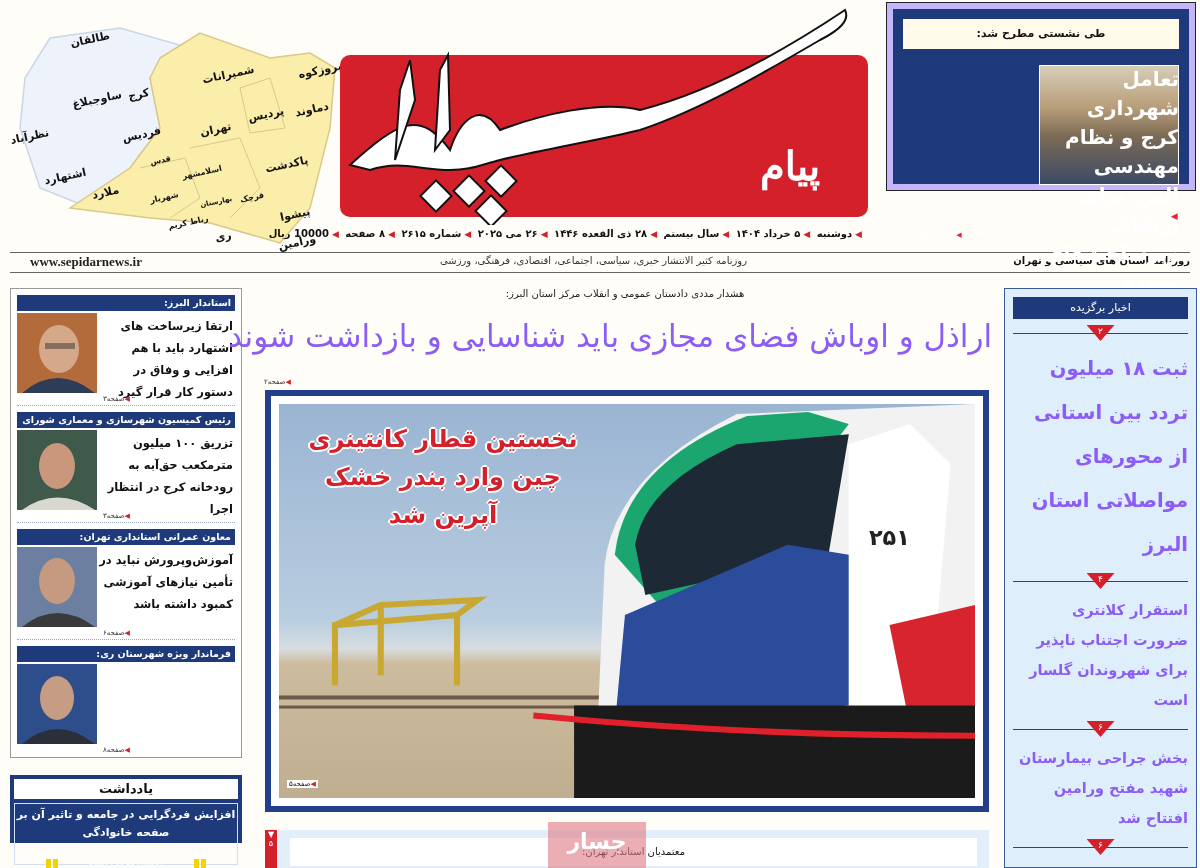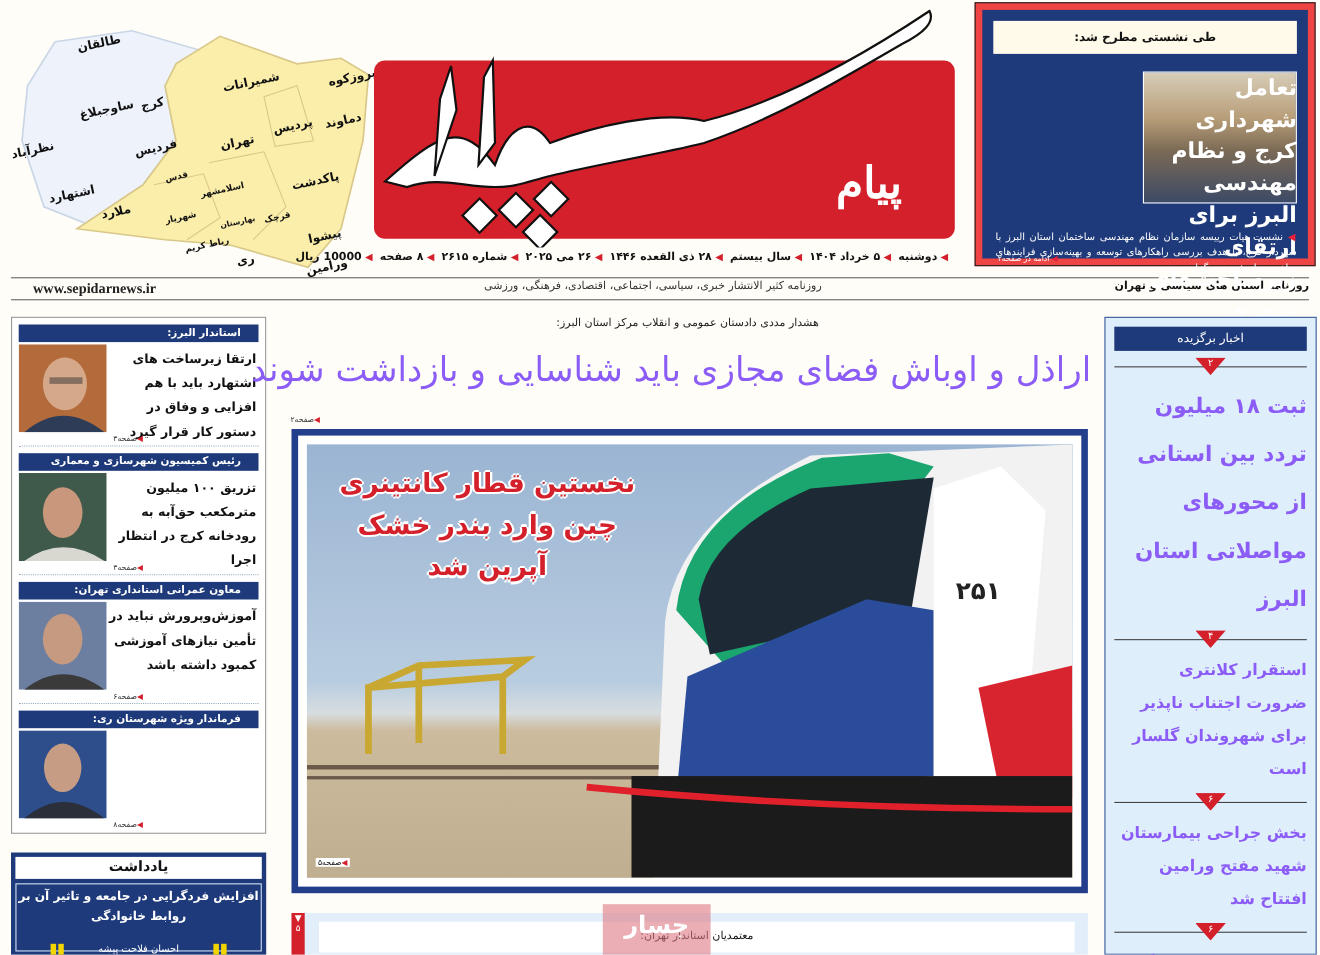--- a/index.html
+++ b/index.html
@@ -15,41 +15,41 @@
   .logo-svg { position: absolute; left: 340px; top: 0; width: 528px; height: 225px; }
 
   .dateline { position: absolute; left: 350px; top: 228px; width: 515px; font-size: 10px; font-weight: bold; white-space: nowrap; text-align: right; color: #111; }
   .dateline .sep { color: #d4202a; font-size: 9px; margin: 0 3px; }
 
   .rule { position: absolute; left: 10px; right: 10px; height: 1px; background: #666; }
   .strap { position: absolute; top: 255px; height: 18px; font-size: 10px; color: #333; white-space: nowrap; }
   .site-url { position: absolute; left: 30px; top: 254px; direction: ltr; font-family: "Liberation Serif", serif; font-size: 13px; font-weight: bold; color: #222; }
 
   
-  .promo { position: absolute; left: 886px; top: 2px; width: 310px; height: 240px; background: #ef4444; border: 1px solid #222; padding: 6px; }
+  .promo { position: absolute; left: 886px; top: 2px; width: 310px; height: 189px; background: #c4b5fd; border: 1px solid #222; padding: 6px; }
   .promo-inner { background: #1e3a7a; width: 100%; height: 100%; position: relative; }
   .promo-kicker { position: absolute; top: 10px; left: 10px; right: 10px; height: 30px; background: #fffaea; font-size: 11px; font-weight: bold; text-align: center; line-height: 30px; color: #111; }
   .promo-photo { position: absolute; left: 146px; top: 56px; width: 140px; height: 120px; background: linear-gradient(180deg,#d7cdb8 0%, #b89e79 35%, #7b6a55 60%, #3c4a66 100%); border: 1px solid #fff; }
   .promo-title { position: absolute; right: 10px; top: 56px; width: 130px; color: #fff; font-size: 20px; font-weight: bold; line-height: 29px; text-align: right; }
   .promo-body { position: absolute; right: 10px; left: 12px; top: 180px; color: #fff; font-size: 9px; line-height: 14px; text-align: justify; margin-top: 20px; }
   .promo-body .tri { color: #e8203a; }
   .promo-more { position: absolute; left: 14px; top: 222px; color: #fff; font-size: 7px; }
   .promo-more .tri { color: #e8203a; }
 
   
   .left-col { position: absolute; left: 10px; top: 288px; width: 232px; height: 470px; border: 1px solid #999; background: #fff; padding: 0 6px; }
   .lstory { position: relative; height: 117px; border-bottom: 1px dotted #9ab; }
-  .lkicker { position: absolute; top: 6px; left: 0; right: 0; height: 16px; background: #1e3a7a; color: #fff; font-size: 9.5px; font-weight: bold; line-height: 16px; padding-right: 16px; }
+  .lkicker { position: absolute; top: 6px; left: 0; right: 0; height: 16px; background: #1e3a7a; color: #fff; font-size: 9.5px; font-weight: bold; line-height: 16px; padding-right: 4px; }
   .lphoto { position: absolute; left: 0; top: 24px; width: 80px; height: 80px; }
   .ltitle { position: absolute; right: 2px; top: 26px; width: 136px; font-size: 11.5px; font-weight: bold; line-height: 22px; text-align: right; }
   .lpage { position: absolute; left: 86px; top: 106px; font-size: 7px; color: #333; }
   .lpage .tri { color: #d4202a; }
 
   
-  .editorial { position: absolute; left: 10px; top: 775px; width: 232px; height: 93px; background: #1e3a7a; padding: 4px; }
+  .editorial { position: absolute; left: 10px; top: 775px; width: 232px; height: 68px; background: #1e3a7a; padding: 4px; }
   .ed-head { background: #fff; height: 20px; font-size: 13px; font-weight: bold; text-align: center; line-height: 20px; color: #111; }
   .ed-body { margin-top: 4px; border: 1px solid #cfe0f5; height: 62px; color: #fff; text-align: center; padding-top: 2px; }
   .ed-title { font-size: 11px; font-weight: bold; line-height: 18px; }
   .ed-author { font-size: 9px; margin-top: 16px; position: relative; }
   .ed-author .q { display: inline-block; width: 5px; height: 10px; background: #f2d500; margin: 0 1px; vertical-align: middle; }
   .ed-author .ql { position: absolute; left: 30px; top: 0; }
   .ed-author .qr { position: absolute; right: 30px; top: 0; }
 
   
   .center-kicker { position: absolute; left: 250px; top: 288px; width: 750px; text-align: center; font-size: 10px; color: #222; }
@@ -194,21 +194,21 @@
         <ellipse cx="40" cy="34" rx="17" ry="22" fill="#c79c84"></ellipse>
         <path d="M5 80 Q40 50 78 80Z" fill="#2a2f3a"></path>
       </svg>
     <div class="lpage"><span class="tri">◀</span><span>صفحه۸</span></div>
   </div>
 </div>
 
 <div class="editorial">
   <div class="ed-head">یادداشت</div>
   <div class="ed-body">
-    <div class="ed-title">افزایش فردگرایی در جامعه و تاثیر آن بر روابط خانوادگی</div>
+    <div class="ed-title">افزایش فردگرایی در جامعه و تاثیر آن بر صفحه خانوادگی</div>
     <div class="ed-author">
       <span class="qr"><span class="q"></span><span class="q"></span></span>
       <span>احسان فلاحت پیشه</span>
       <span class="ql"><span class="q"></span><span class="q"></span></span>
     </div>
   </div>
 </div>
 
 <div class="center-kicker">هشدار مددی دادستان عمومی و انقلاب مرکز استان البرز:</div>
 <div class="main-headline">اراذل و اوباش فضای مجازی باید شناسایی و بازداشت شوند</div>

